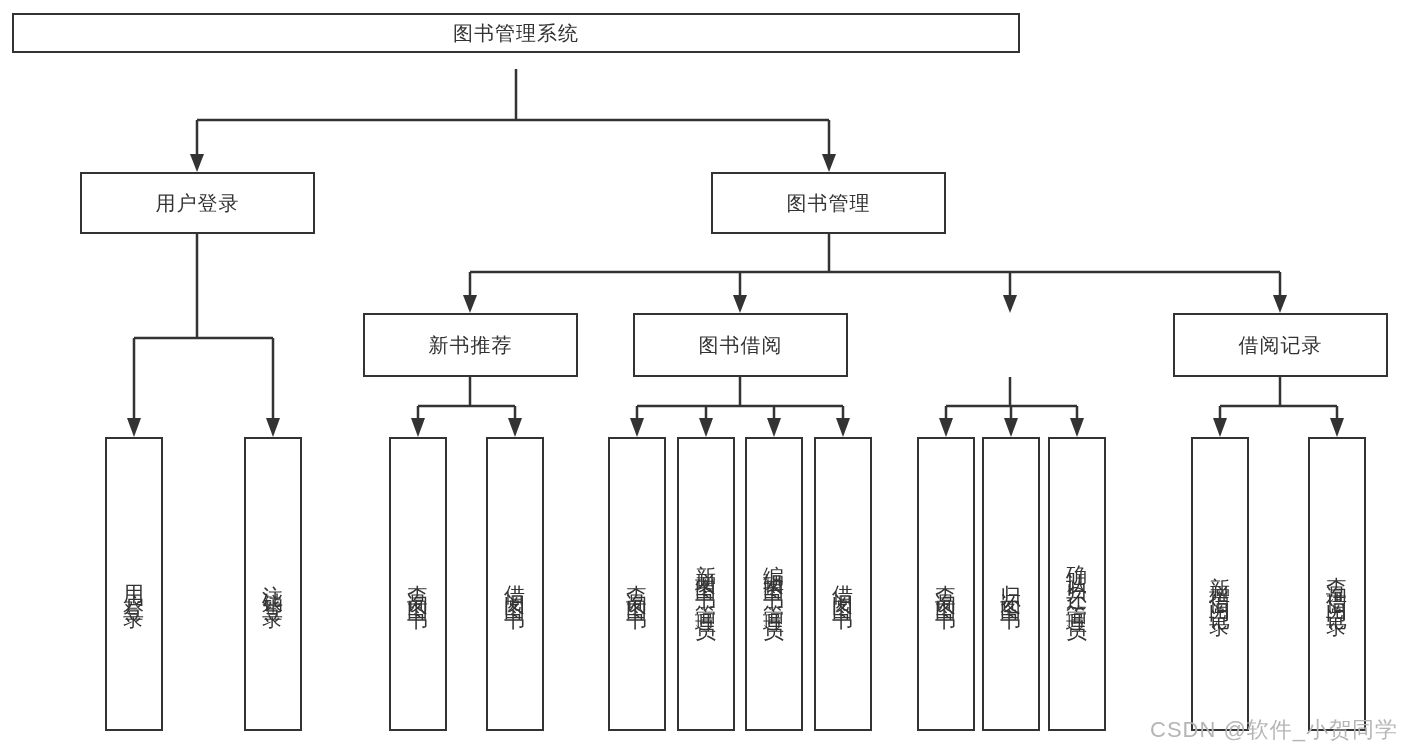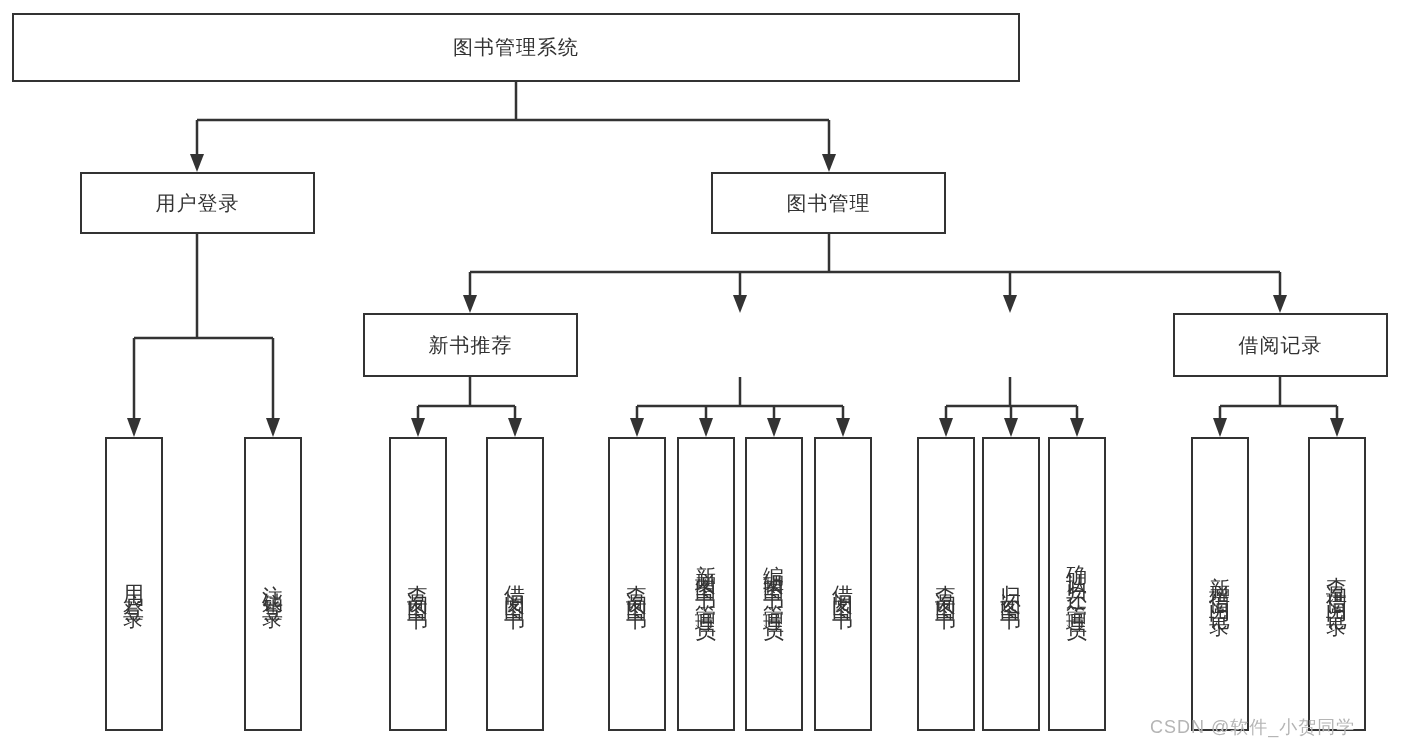--- a/index.html
+++ b/index.html
@@ -26,21 +26,21 @@
     display: flex;
     align-items: center;
     justify-content: center;
     z-index: 2;
   }
   .hbox {
     font-size: 20px;
     letter-spacing: 1px;
     white-space: nowrap;
   }
-  .root-box  { left: 12px;  top: 13px;  width: 1008px; height: 69px; }
+  .root-box  { left: 12px;  top: 13px;  width: 1008px; height: 40px; }
   .l2 { top: 172px; width: 235px; height: 62px; }
   .l2-0 { left: 80px; }
   .l2-1 { left: 711px; }
   .l3 { top: 313px; width: 215px; height: 64px; }
   .l3-0 { left: 363px; }
   .l3-1 { left: 633px; }
   .l3-2 { left: 903px; }
   .l3-3 { left: 1173px; }
   .leaf {
     top: 437px;
@@ -62,21 +62,21 @@
   .leaf-7  { left: 814px; }
   .leaf-8  { left: 917px; }
   .leaf-9  { left: 982px; }
   .leaf-10 { left: 1048px; }
   .leaf-11 { left: 1191px; }
   .leaf-12 { left: 1308px; }
   .watermark {
     position: absolute;
     left: 1150px;
     top: 715px;
-    font-size: 18px;
+    font-size: 22px;
     color: #b5b5b5;
     letter-spacing: 1px;
     white-space: nowrap;
     z-index: 3;
     pointer-events: none;
   }
 </style>
 </head>
 <body>
 
@@ -114,20 +114,21 @@
       <polygon points="1330,418 1344,418 1337,437"></polygon>
     </g>
   </svg>
 
   <div class="box hbox root-box">图书管理系统</div>
 
   <div class="box hbox l2 l2-0">用户登录</div>
   <div class="box hbox l2 l2-1">图书管理</div>
 
   <div class="box hbox l3 l3-0">新书推荐</div>
+  <div class="box hbox l3 l3-1">图书借阅</div>
   <div class="box hbox l3 l3-3">借阅记录</div>
 
   <div class="box leaf leaf-0">用户登录</div>
   <div class="box leaf leaf-1">注销登录</div>
   <div class="box leaf leaf-2">查询图书</div>
   <div class="box leaf leaf-3">借阅图书</div>
   <div class="box leaf leaf-4">查询图书</div>
   <div class="box leaf leaf-5">新增图书（管理员）</div>
   <div class="box leaf leaf-6">编辑图书（管理员）</div>
   <div class="box leaf leaf-7">借阅图书</div>

